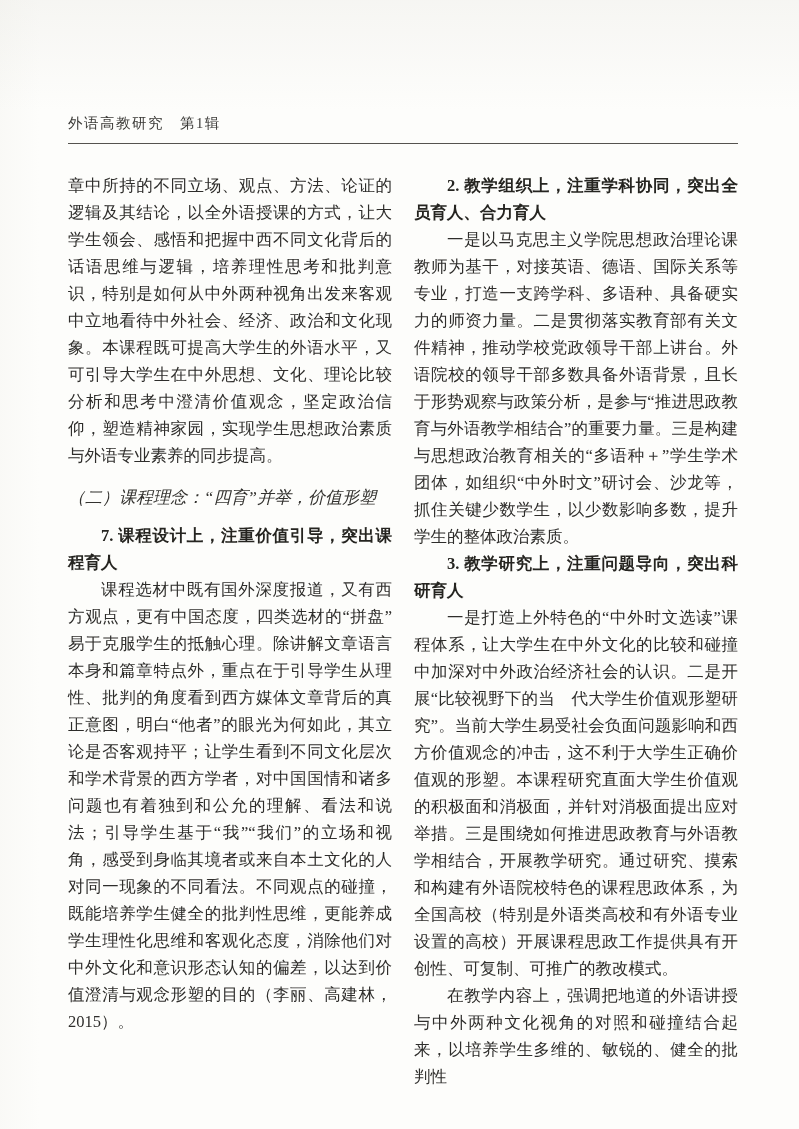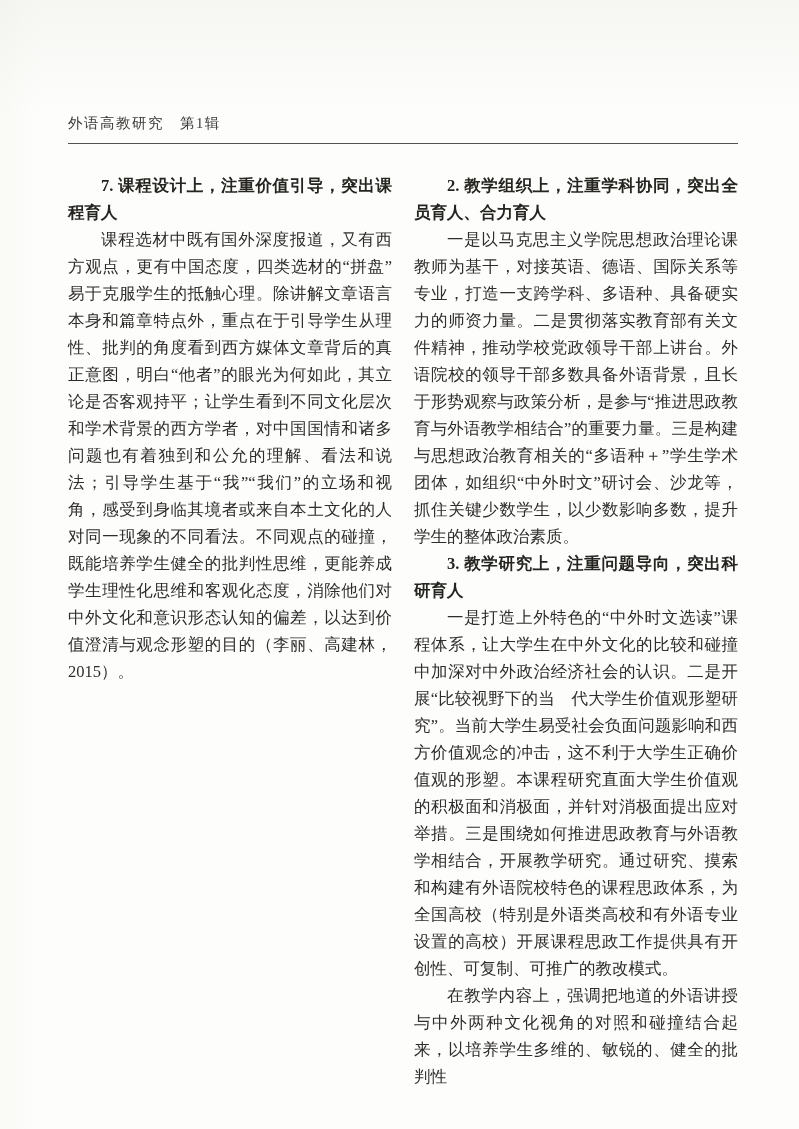--- a/index.html
+++ b/index.html
@@ -75,20 +75,22 @@
 
 <div class="page">
   <div class="content">
 
     <div class="running-header">外语高教研究　第1辑</div>
     <hr class="header-rule">
 
     <div class="columns">
 
       <div class="col">
+        <p class="body">章中所持的不同立场、观点、方法、论证的逻辑及其结论，以全外语授课的方式，让大学生领会、感悟和把握中西不同文化背后的话语思维与逻辑，培养理性思考和批判意识，特别是如何从中外两种视角出发来客观中立地看待中外社会、经济、政治和文化现象。本课程既可提高大学生的外语水平，又可引导大学生在中外思想、文化、理论比较分析和思考中澄清价值观念，坚定政治信仰，塑造精神家园，实现学生思想政治素质与外语专业素养的同步提高。</p>
+        <p class="kai-heading">（二）课程理念：“四育”并举，价值形塑</p>
         <p class="bold-heading indent">7. 课程设计上，注重价值引导，突出课程育人</p>
         <p class="body indent">课程选材中既有国外深度报道，又有西方观点，更有中国态度，四类选材的“拼盘”易于克服学生的抵触心理。除讲解文章语言本身和篇章特点外，重点在于引导学生从理性、批判的角度看到西方媒体文章背后的真正意图，明白“他者”的眼光为何如此，其立论是否客观持平；让学生看到不同文化层次和学术背景的西方学者，对中国国情和诸多问题也有着独到和公允的理解、看法和说法；引导学生基于“我”“我们”的立场和视角，感受到身临其境者或来自本土文化的人对同一现象的不同看法。不同观点的碰撞，既能培养学生健全的批判性思维，更能养成学生理性化思维和客观化态度，消除他们对中外文化和意识形态认知的偏差，以达到价值澄清与观念形塑的目的（李丽、高建林，2015）。</p>
       </div>
 
       <div class="col">
         <p class="bold-heading indent">2. 教学组织上，注重学科协同，突出全员育人、合力育人</p>
         <p class="body indent">一是以马克思主义学院思想政治理论课教师为基干，对接英语、德语、国际关系等专业，打造一支跨学科、多语种、具备硬实力的师资力量。二是贯彻落实教育部有关文件精神，推动学校党政领导干部上讲台。外语院校的领导干部多数具备外语背景，且长于形势观察与政策分析，是参与“推进思政教育与外语教学相结合”的重要力量。三是构建与思想政治教育相关的“多语种＋”学生学术团体，如组织“中外时文”研讨会、沙龙等，抓住关键少数学生，以少数影响多数，提升学生的整体政治素质。</p>
         <p class="bold-heading indent">3. 教学研究上，注重问题导向，突出科研育人</p>
         <p class="body indent">一是打造上外特色的“中外时文选读”课程体系，让大学生在中外文化的比较和碰撞中加深对中外政治经济社会的认识。二是开展“比较视野下的当　代大学生价值观形塑研究”。当前大学生易受社会负面问题影响和西方价值观念的冲击，这不利于大学生正确价值观的形塑。本课程研究直面大学生价值观的积极面和消极面，并针对消极面提出应对举措。三是围绕如何推进思政教育与外语教学相结合，开展教学研究。通过研究、摸索和构建有外语院校特色的课程思政体系，为全国高校（特别是外语类高校和有外语专业设置的高校）开展课程思政工作提供具有开创性、可复制、可推广的教改模式。</p>
         <p class="body indent">在教学内容上，强调把地道的外语讲授与中外两种文化视角的对照和碰撞结合起来，以培养学生多维的、敏锐的、健全的批判性</p>

